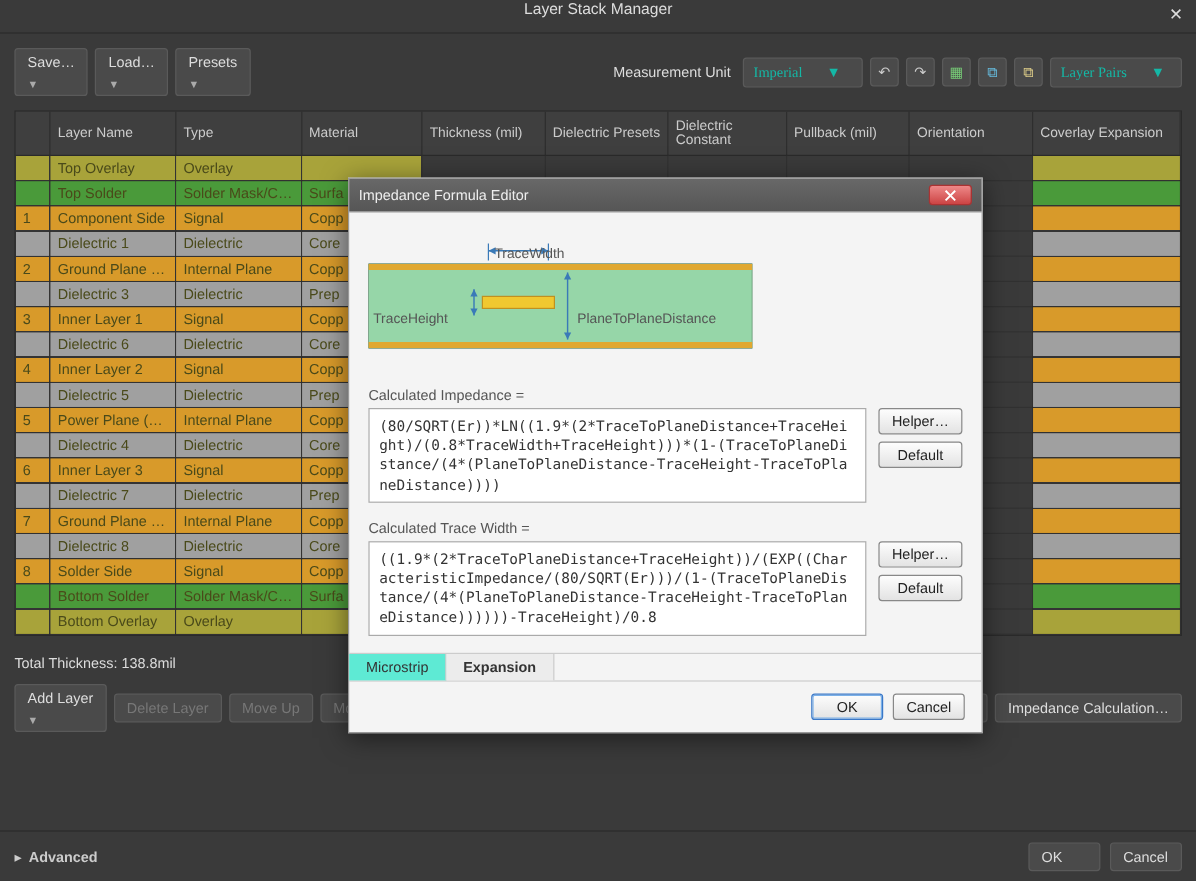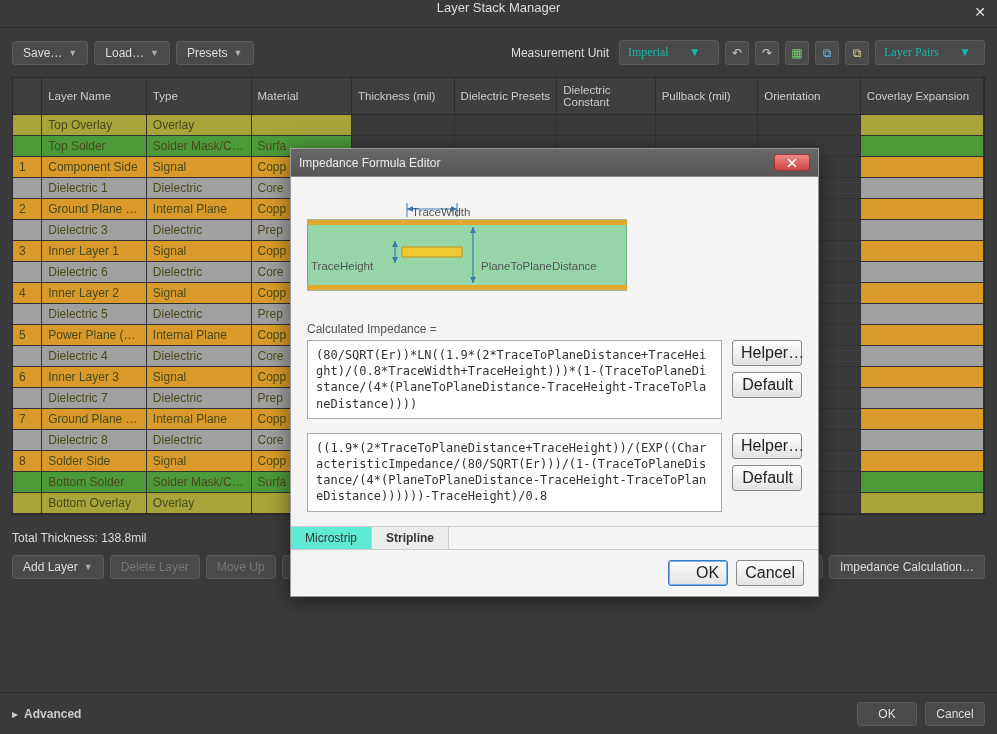--- a/index.html
+++ b/index.html
@@ -38,23 +38,24 @@
   margin-bottom: 12px;
 }
 .btn {
   background: #4a4a4a;
   border: 1px solid #5a5a5a;
   color: #ddd;
   padding: 4px 10px;
   border-radius: 3px;
   cursor: pointer;
   display: inline-flex;
-  align-items: center;
+  align-items: flex-start;
   gap: 6px;
   font-size: 12px;
+  flex-direction: column;
 }
 .btn .arrow { font-size: 9px; color: #aaa; }
 .btn.disabled { color: #777; cursor: default; }
 .spacer { flex: 1; }
 .toolbar label { color: #ddd; margin-right: 4px; }
 .select {
   background: #4a4a4a;
   border: 1px solid #5a5a5a;
   color: #14b8a6;
   padding: 4px 8px;
@@ -186,22 +187,22 @@
   word-break: break-all;
 }
 .side-btns { display: flex; flex-direction: column; gap: 6px; width: 70px; }
 .winbtn {
   background: linear-gradient(#fdfdfd,#e3e3e3);
   border: 1px solid #888;
   border-radius: 3px;
   padding: 3px 8px;
   color: #222;
   cursor: pointer;
-  font-size: 16px;
-  text-align: right;
+  font-size: 12px;
+  text-align: center;
 }
 .winbtn.primary { border-color: #3a78c8; box-shadow: 0 0 0 1px #7ab0e8 inset; }
 .modal .tabs {
   display: flex;
   border-top: 1px solid #ccc;
   border-bottom: 1px solid #ccc;
 }
 .modal .tab {
   padding: 4px 14px;
   background: #5eead4;
@@ -584,31 +585,32 @@
 
     <div class="form-label">Calculated Impedance =</div>
     <div class="row-field">
       <div class="formula-box">(80/SQRT(Er))*LN((1.9*(2*TraceToPlaneDistance+TraceHeight)/(0.8*TraceWidth+TraceHeight)))*(1-(TraceToPlaneDistance/(4*(PlaneToPlaneDistance-TraceHeight-TraceToPlaneDistance))))</div>
       <div class="side-btns">
         <div class="winbtn">Helper…</div>
         <div class="winbtn">Default</div>
       </div>
     </div>
 
+    <div class="form-label">Calculated Trace Width =</div>
     <div class="row-field">
       <div class="formula-box">((1.9*(2*TraceToPlaneDistance+TraceHeight))/(EXP((CharacteristicImpedance/(80/SQRT(Er)))/(1-(TraceToPlaneDistance/(4*(PlaneToPlaneDistance-TraceHeight-TraceToPlaneDistance))))))-TraceHeight)/0.8</div>
       <div class="side-btns">
         <div class="winbtn">Helper…</div>
         <div class="winbtn">Default</div>
       </div>
     </div>
   </div>
 
   <div class="tabs">
     <div class="tab">Microstrip</div>
-    <div class="tab active">Stripline</div>
+    <div class="tab active">Expansion</div>
   </div>
 
   <div class="m-footer">
     <div class="winbtn primary" style="min-width:60px">OK</div>
     <div class="winbtn" style="min-width:60px">Cancel</div>
   </div>
 </div>
 
 </body></html>

